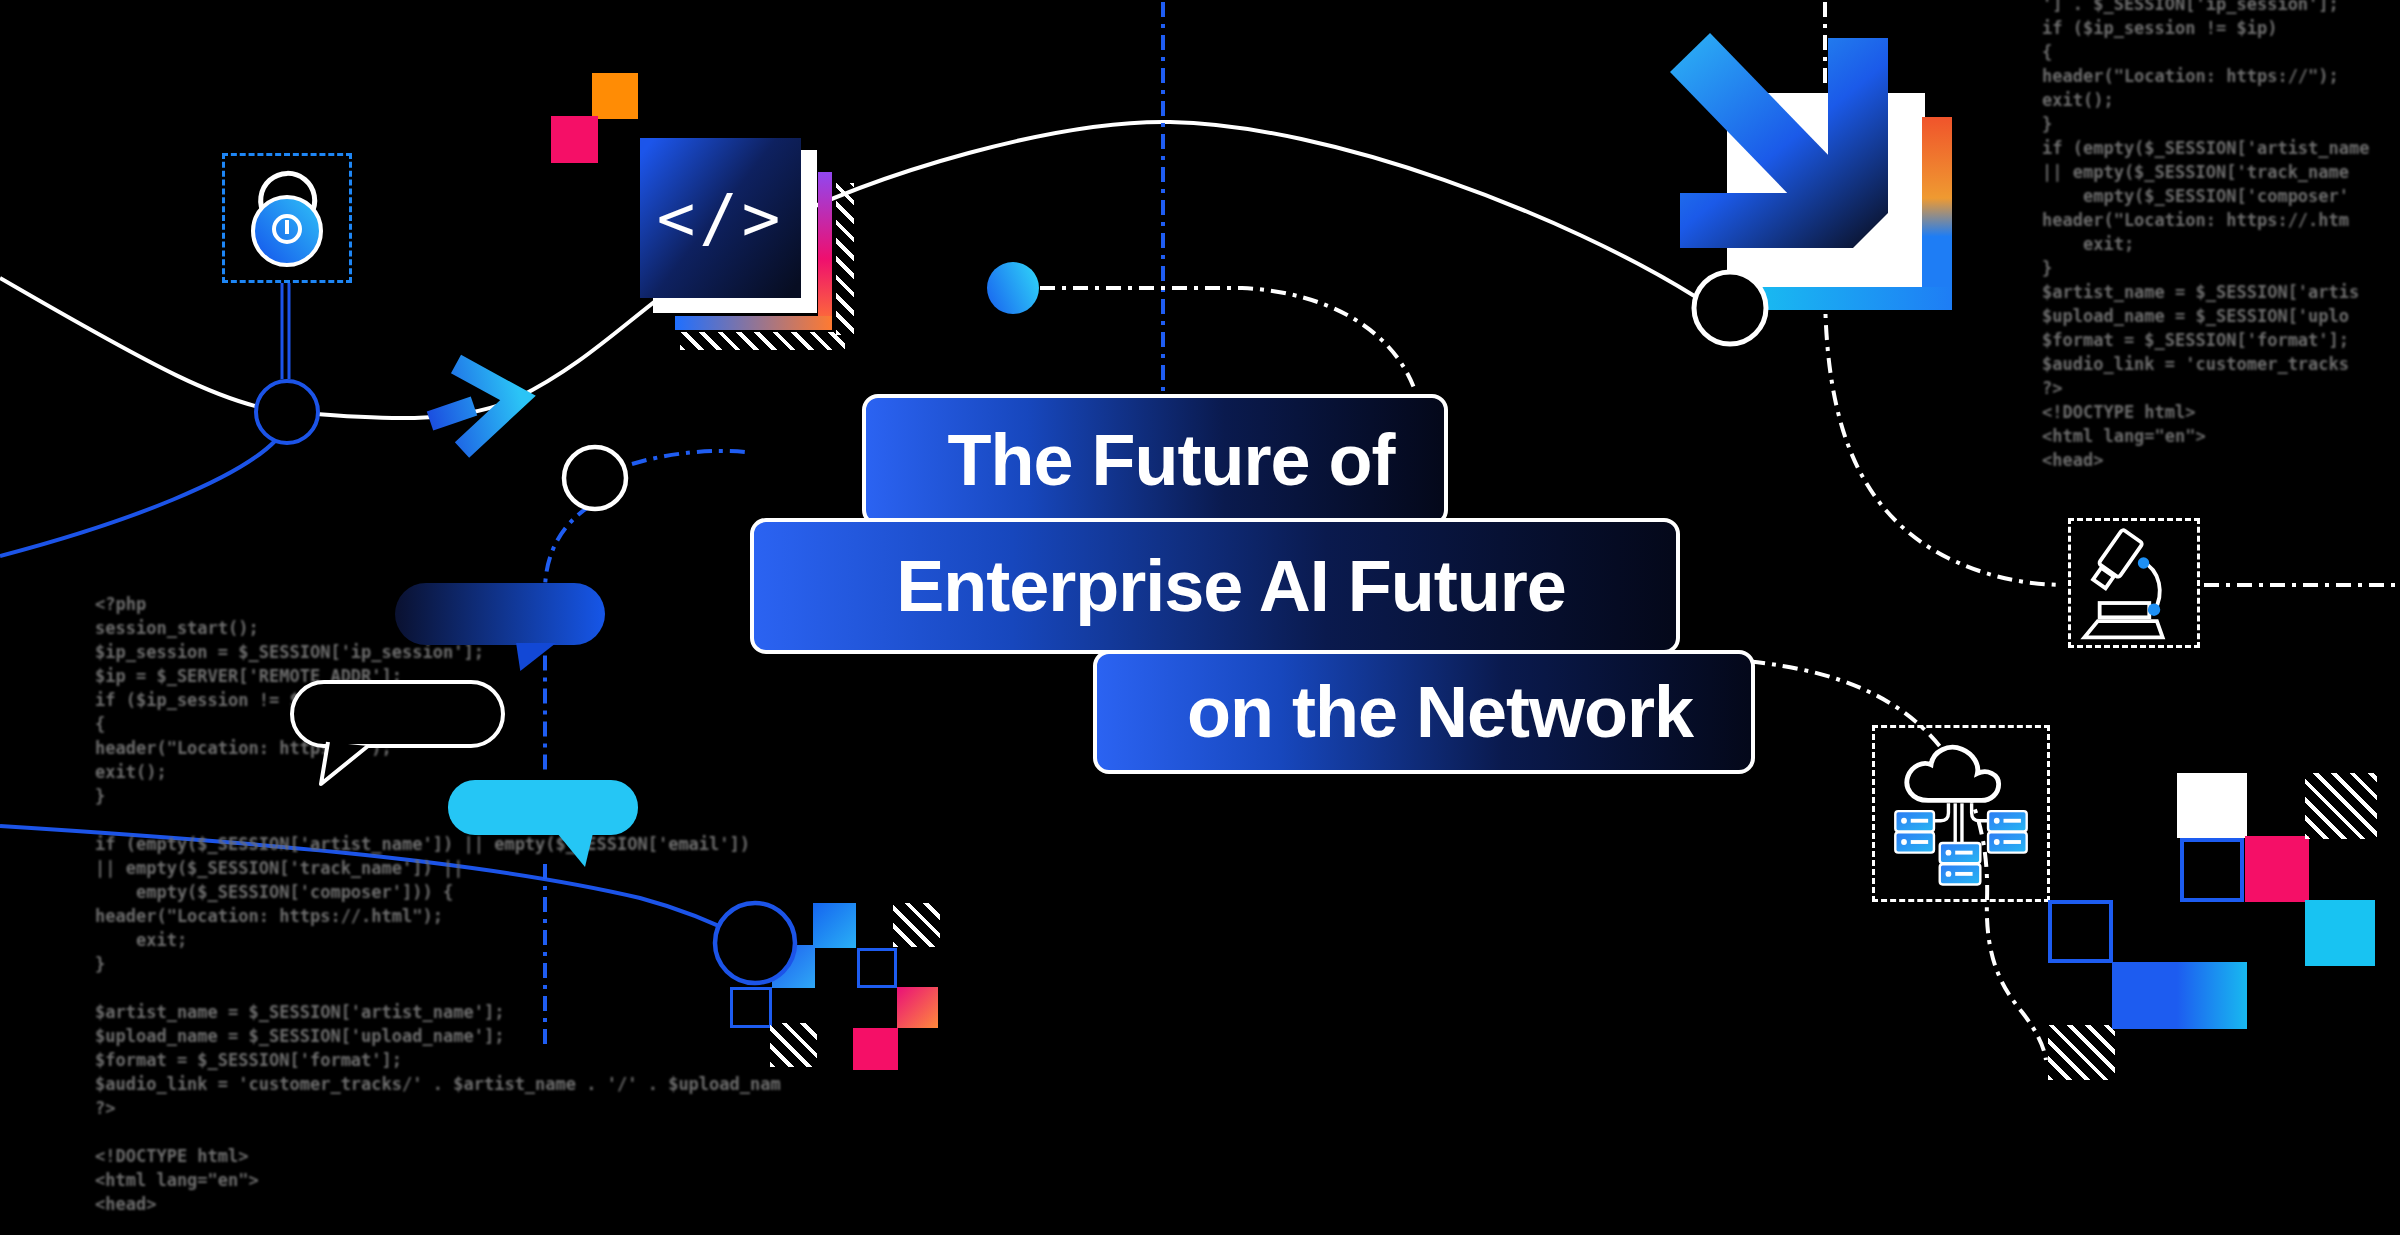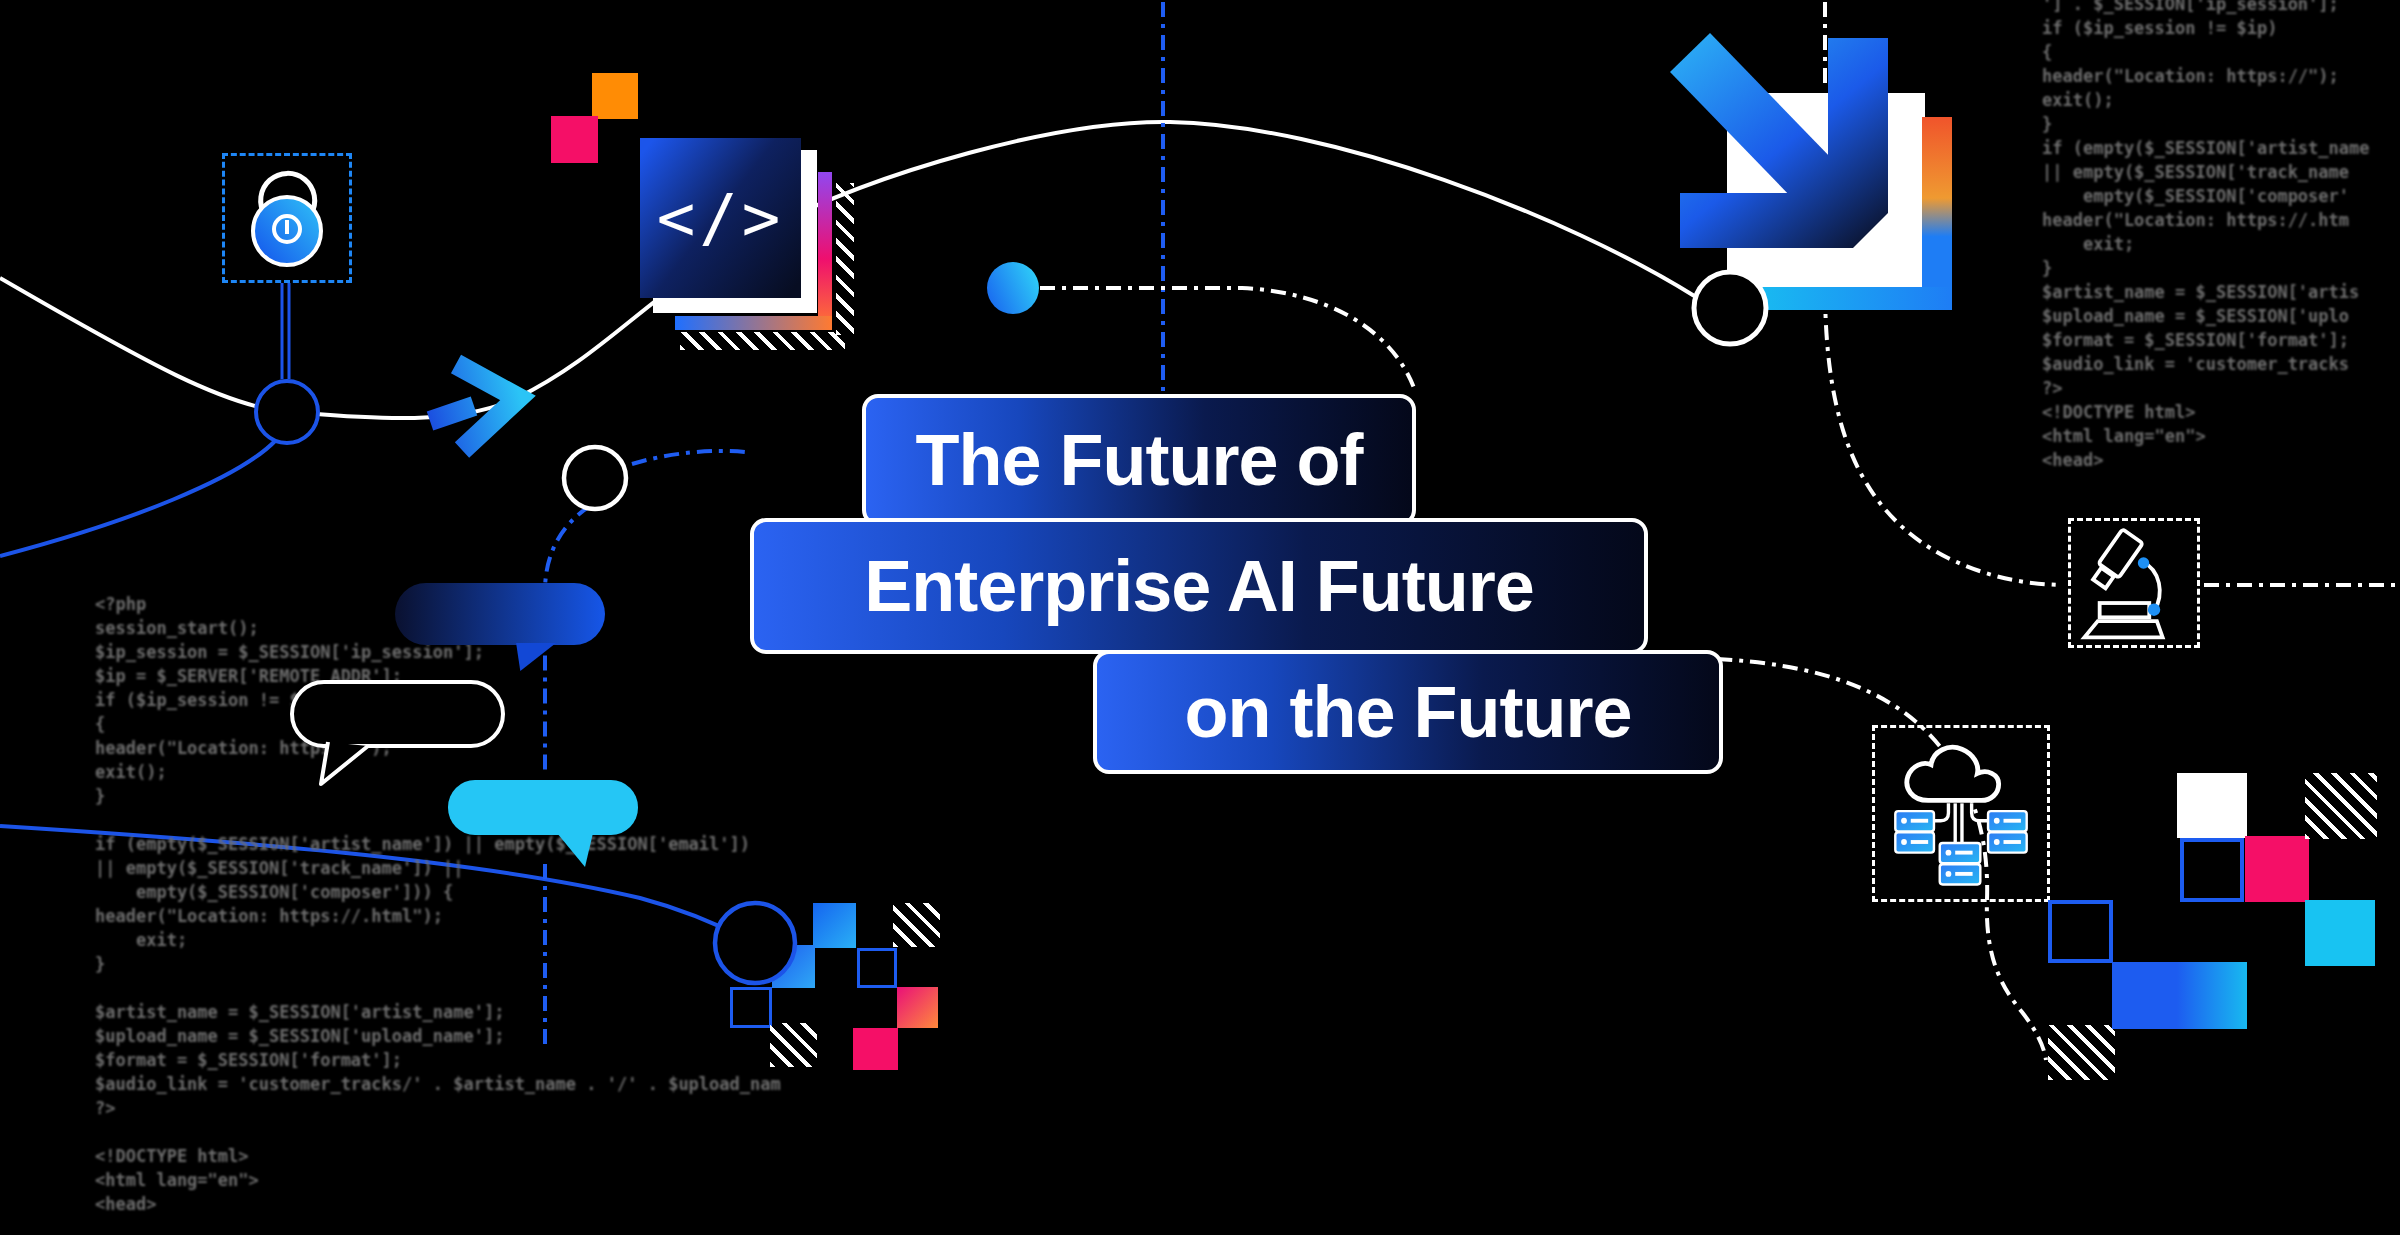--- a/index.html
+++ b/index.html
@@ -11,21 +11,21 @@
   .deco{position:absolute;z-index:2;}
   .hatch{background:repeating-linear-gradient(45deg,#fff 0 4px,transparent 4px 13px);}
   .dash-box{border:3px dashed #fff;background:transparent;}
   .dash-box.blue{border-color:#1e86f5;}
   .outline-sq{border:4px solid #1d5cf0;background:transparent;}
   .bubble{position:absolute;z-index:5;}
   .tail{position:absolute;z-index:6;}
   .bar{position:absolute;z-index:10;display:flex;align-items:center;justify-content:center;
        border:4px solid #fff;border-radius:16px;color:#fff;font-weight:bold;font-size:72px;letter-spacing:-1px;
        background:linear-gradient(90deg,#2b63f2 0%,#1747bd 28%,#0a1a4e 62%,#04081a 100%);
-       font-family:"Liberation Sans",sans-serif;}
+       font-family:"Liberation Sans",sans-serif;padding-left:32px;}
   .code-face{display:flex;align-items:center;justify-content:center;
        background:linear-gradient(128deg,#1c55ea 5%,#0e2160 48%,#070d22 95%);
        color:#fff;font-family:"DejaVu Sans Mono",monospace;font-size:64px;font-weight:normal;letter-spacing:4px;}
 </style>
 </head>
 <body>
 
 <svg id="lines" class="layer" width="2400" height="1235" viewBox="0 0 2400 1235">
   <path d="M0,278 C150,365 225,406 287,412 C355,417 455,428 517,398 C610,352 650,290 760,232 C880,170 1060,120 1170,122 C1330,125 1565,215 1696,297" fill="none" stroke="#fff" stroke-width="4"></path>
   <path d="M276,440 C240,478 130,522 0,556" fill="none" stroke="#1c54e8" stroke-width="4"></path>
@@ -252,14 +252,14 @@
 <div class="bubble" style="left:448px;top:780px;width:190px;height:55px;border-radius:27px;background:#25c6f5;"></div>
 <div class="tail" style="left:553px;top:833px;width:40px;height:34px;background:#25c6f5;clip-path:polygon(10% 0,100% 0,80% 100%);"></div>
 
 <div class="bar" style="left:862px;top:394px;width:546px;height:124px;">
   <span>The Future of</span>
 </div>
 <div class="bar" style="left:750px;top:518px;width:890px;height:128px;">
   <span>Enterprise AI Future</span>
 </div>
 <div class="bar" style="left:1093px;top:650px;width:622px;height:116px;">
-  <span>on the Future</span>
+  <span>on the Network</span>
 </div>
 
 </body></html>

